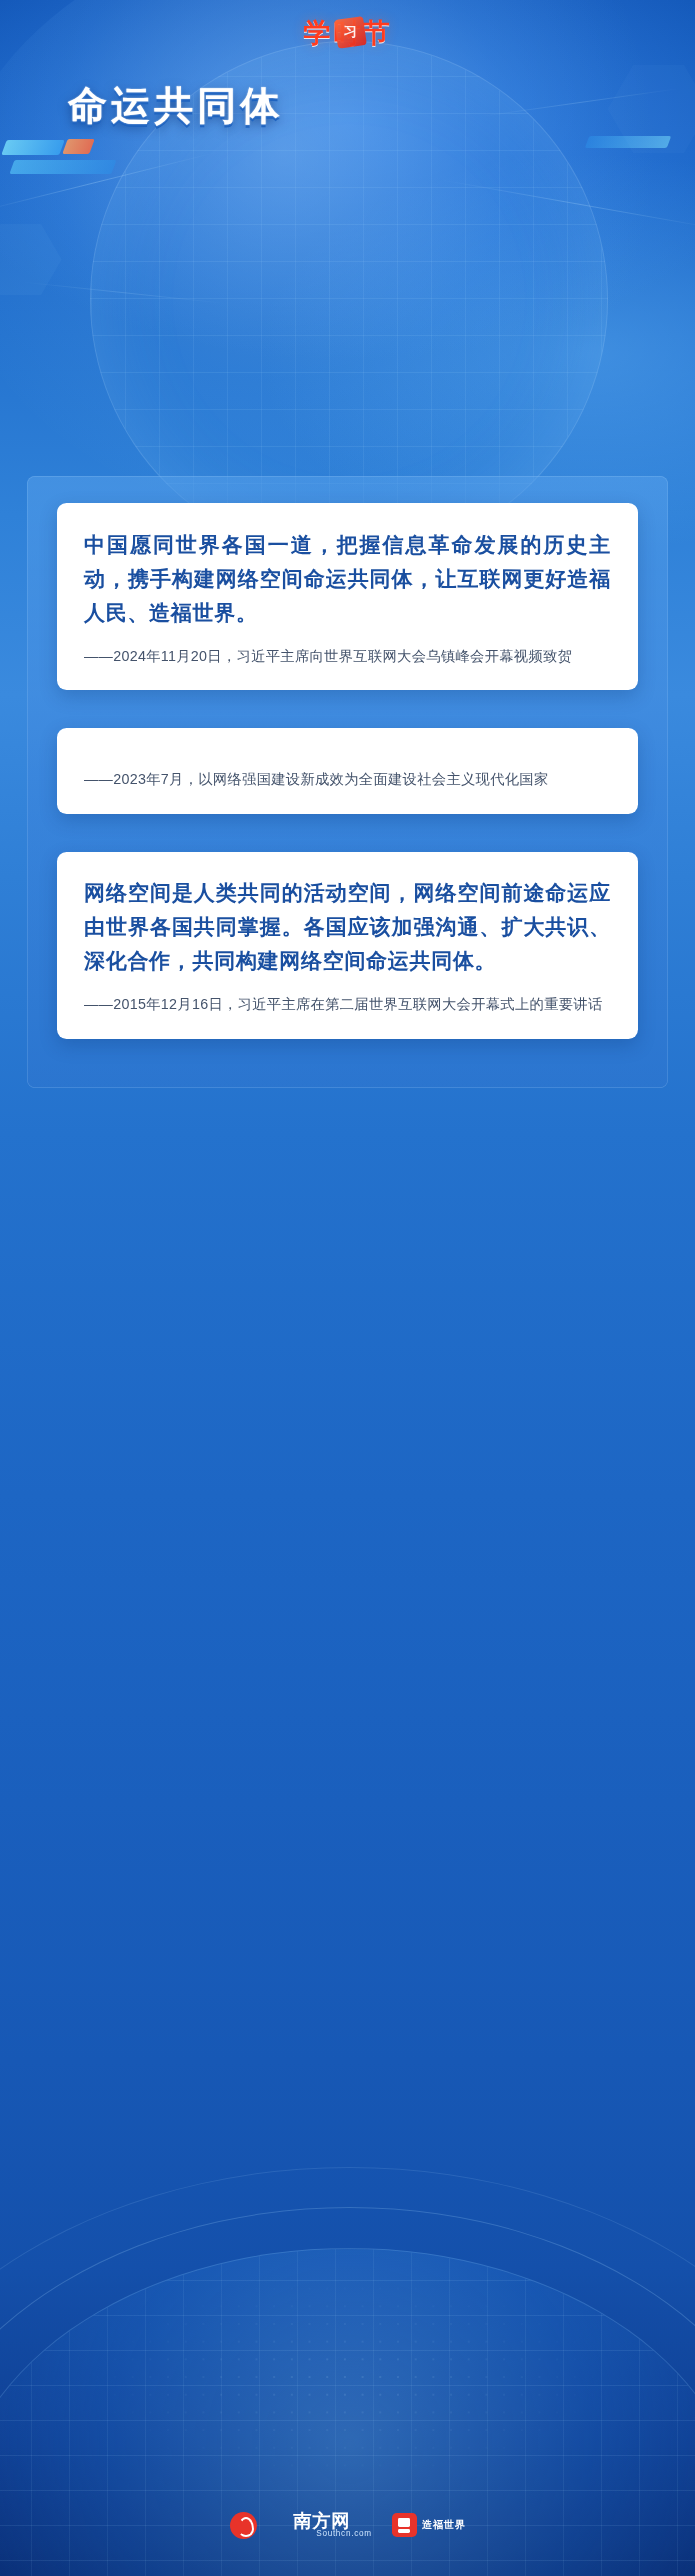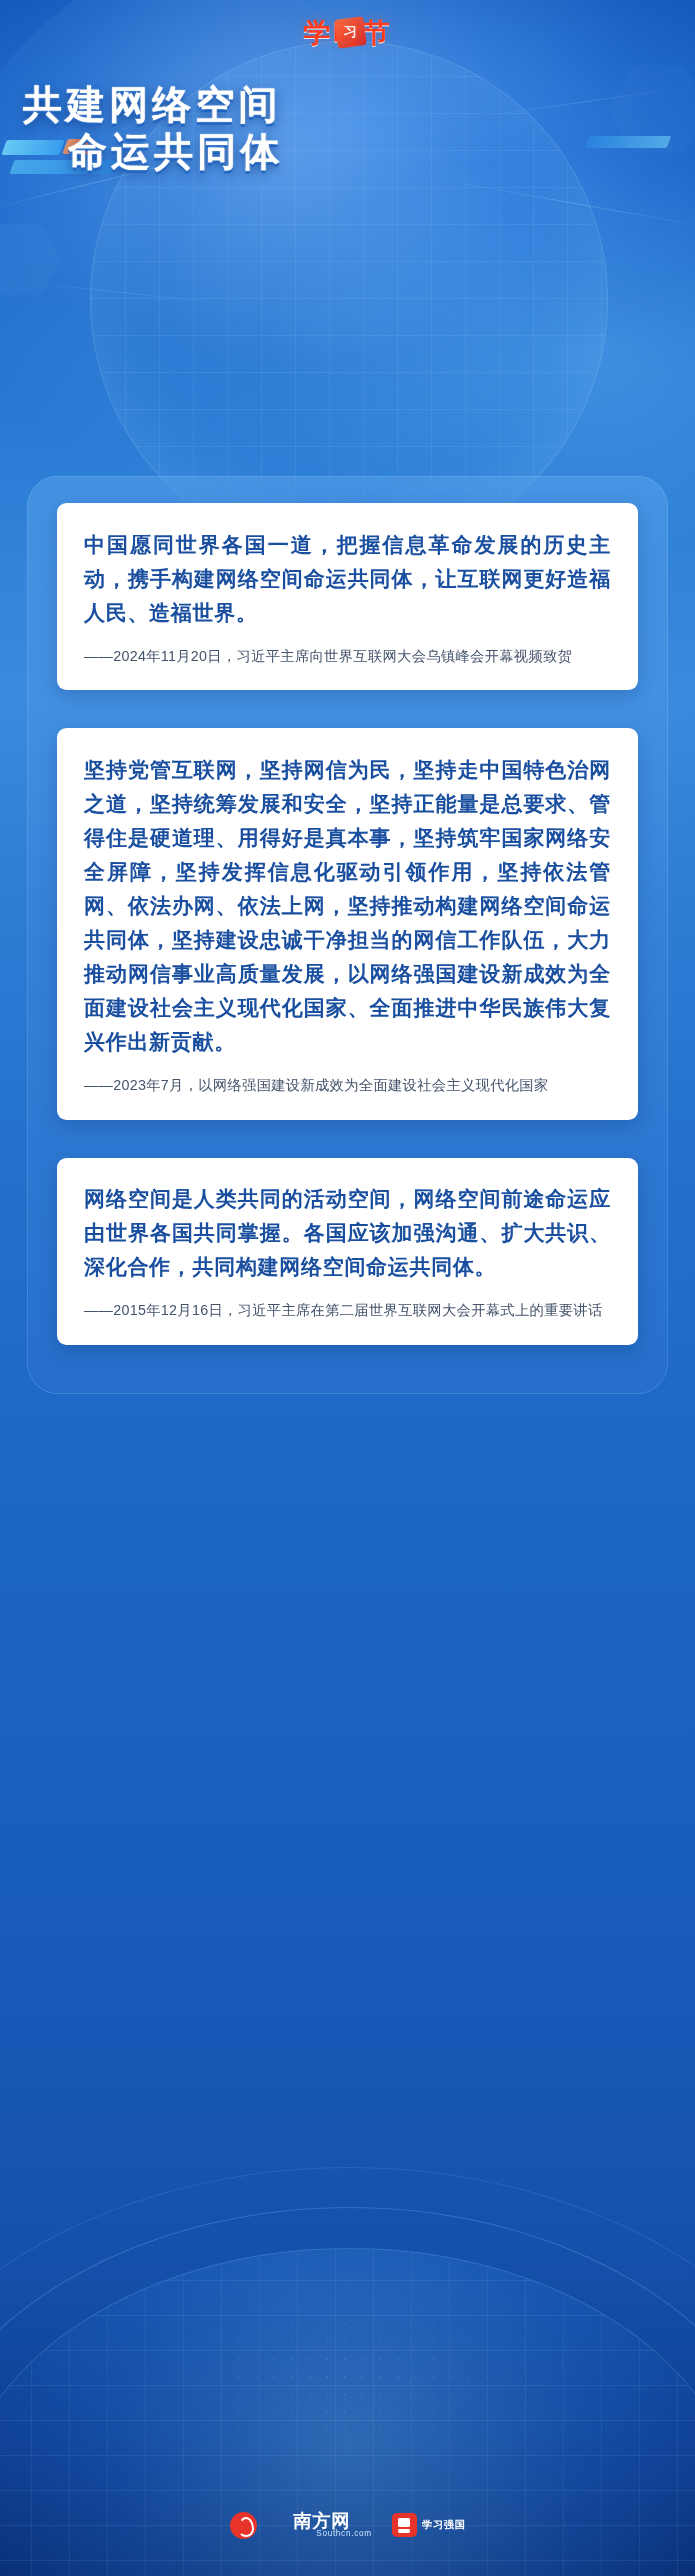--- a/index.html
+++ b/index.html
@@ -175,21 +175,21 @@
   .title-line.l1 { padding-left: 23px; }
   .title-line.l2 { padding-left: 68px; margin-top: 1px; }
 
   
   .panel {
     position: absolute;
     left: 27px;
     top: 476px;
     width: 641px;
     padding: 27px 0 41px 0;
-    border-radius: 31px;
+    border-radius: 8px;
     background: linear-gradient(180deg, rgba(86,160,235,0.55) 0%, rgba(64,135,222,0.45) 50%, rgba(50,118,208,0.40) 100%);
     box-shadow: 0 0 0 0.7px rgba(175,220,255,0.25) inset;
     z-index: 4;
   }
   .card {
     margin: 0 30px 38px 30px;
     background: #ffffff;
     border-radius: 9.5px;
     padding: 24.5px 27px 23px 27px;
     box-shadow: 0 6.8px 17.7px rgba(6,40,100,0.22);
@@ -315,51 +315,49 @@
   </div>
 
   <div class="brand">
     <div class="brand-text">学时节</div>
     <div class="brand-badge">
       <span>习</span>
     </div>
   </div>
 
   <div class="title-block">
-    <div class="title-line l1">共建网络空间</div>
     <div class="title-line l2">命运共同体</div>
   </div>
 
   <div class="panel">
 
     <div class="card">
       <div class="quote">中国愿同世界各国一道，把握信息革命发展的历史主动，携手构建网络空间命运共同体，让互联网更好造福人民、造福世界。</div>
       <div class="attrib">——2024年11月20日，习近平主席向世界互联网大会乌镇峰会开幕视频致贺</div>
     </div>
 
     <div class="card">
-      <div class="quote">坚持党管互联网，坚持网信为民，坚持走中国特色治网之道，坚持统筹发展和安全，坚持正能量是总要求、管得住是硬道理、用得好是真本事，坚持筑牢国家网络安全屏障，坚持发挥信息化驱动引领作用，坚持依法管网、依法办网、依法上网，坚持推动构建网络空间命运共同体，坚持建设忠诚干净担当的网信工作队伍，大力推动网信事业高质量发展，以网络强国建设新成效为全面建设社会主义现代化国家、全面推进中华民族伟大复兴作出新贡献。</div>
       <div class="attrib">——2023年7月，以网络强国建设新成效为全面建设社会主义现代化国家</div>
     </div>
 
     <div class="card">
       <div class="quote">网络空间是人类共同的活动空间，网络空间前途命运应由世界各国共同掌握。各国应该加强沟通、扩大共识、深化合作，共同构建网络空间命运共同体。</div>
       <div class="attrib">——2015年12月16日，习近平主席在第二届世界互联网大会开幕式上的重要讲话</div>
     </div>
 
   </div>
 
   <div class="footer">
     <div class="logo-nf">
       <div class="logo-circle"></div>
       <div class="logo-words">
         <div class="logo-cn">南方网</div>
         <div class="logo-en">Southcn.com</div>
       </div>
     </div>
     <div class="logo-xx">
       <div class="logo-sq"></div>
-      <div class="logo-xx-text">学习强国</div>
+      <div class="logo-xx-text">造福世界</div>
     </div>
   </div>
 
 </div>
 
 
 </body></html>

